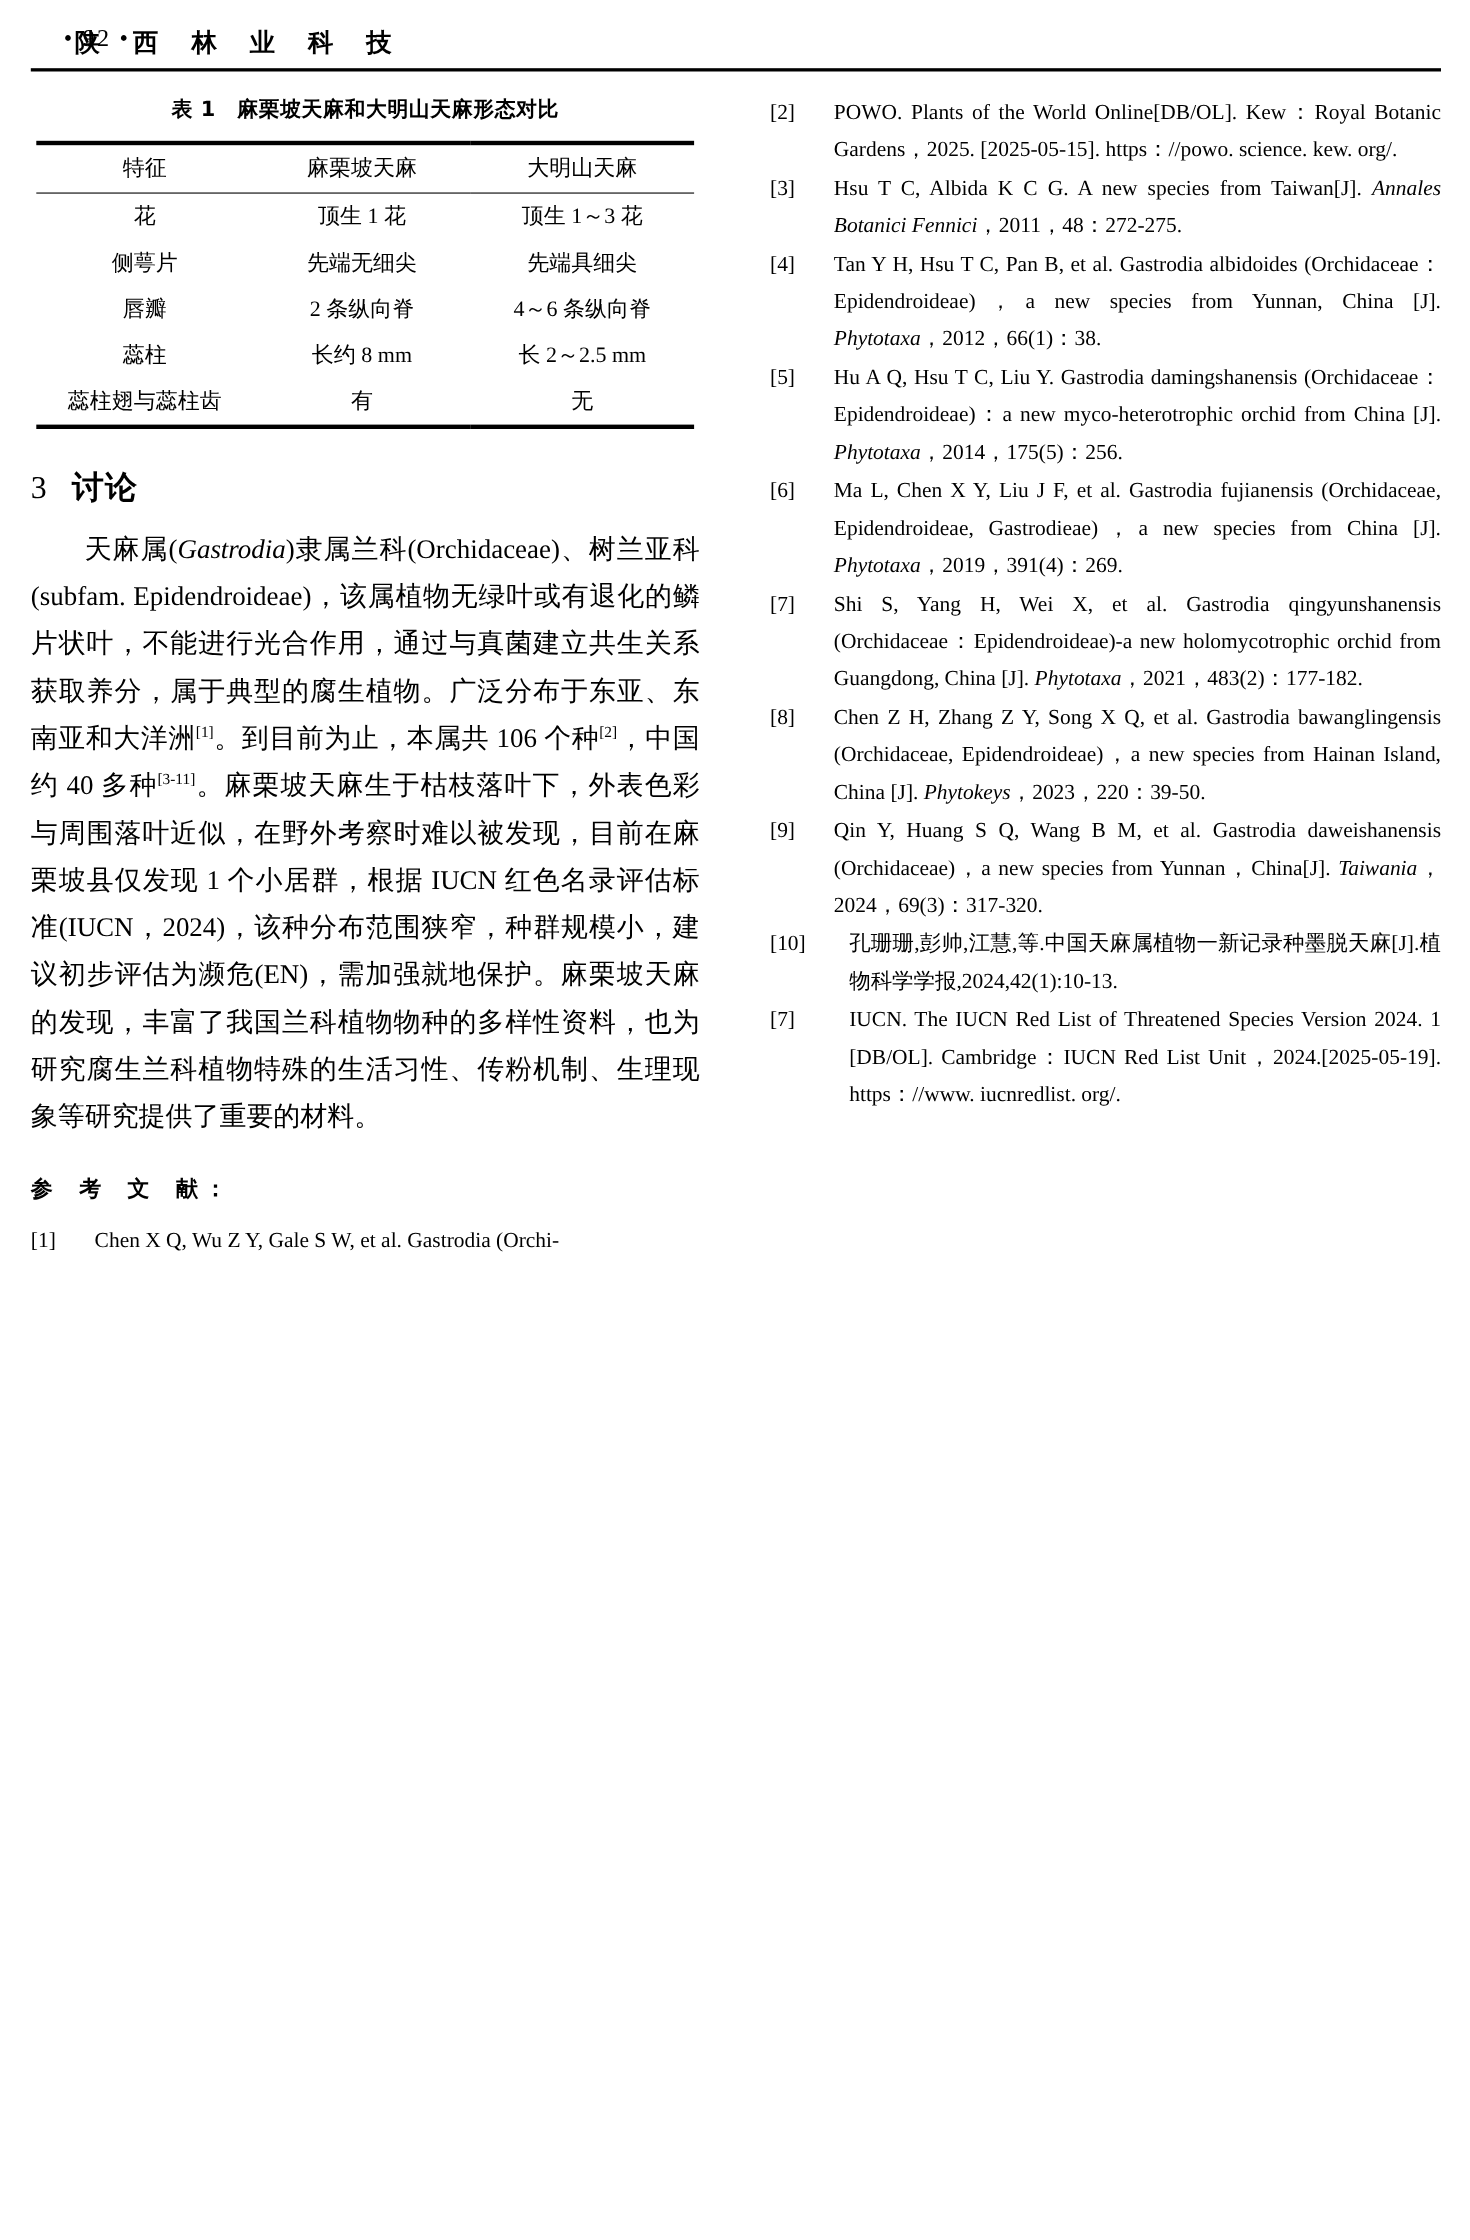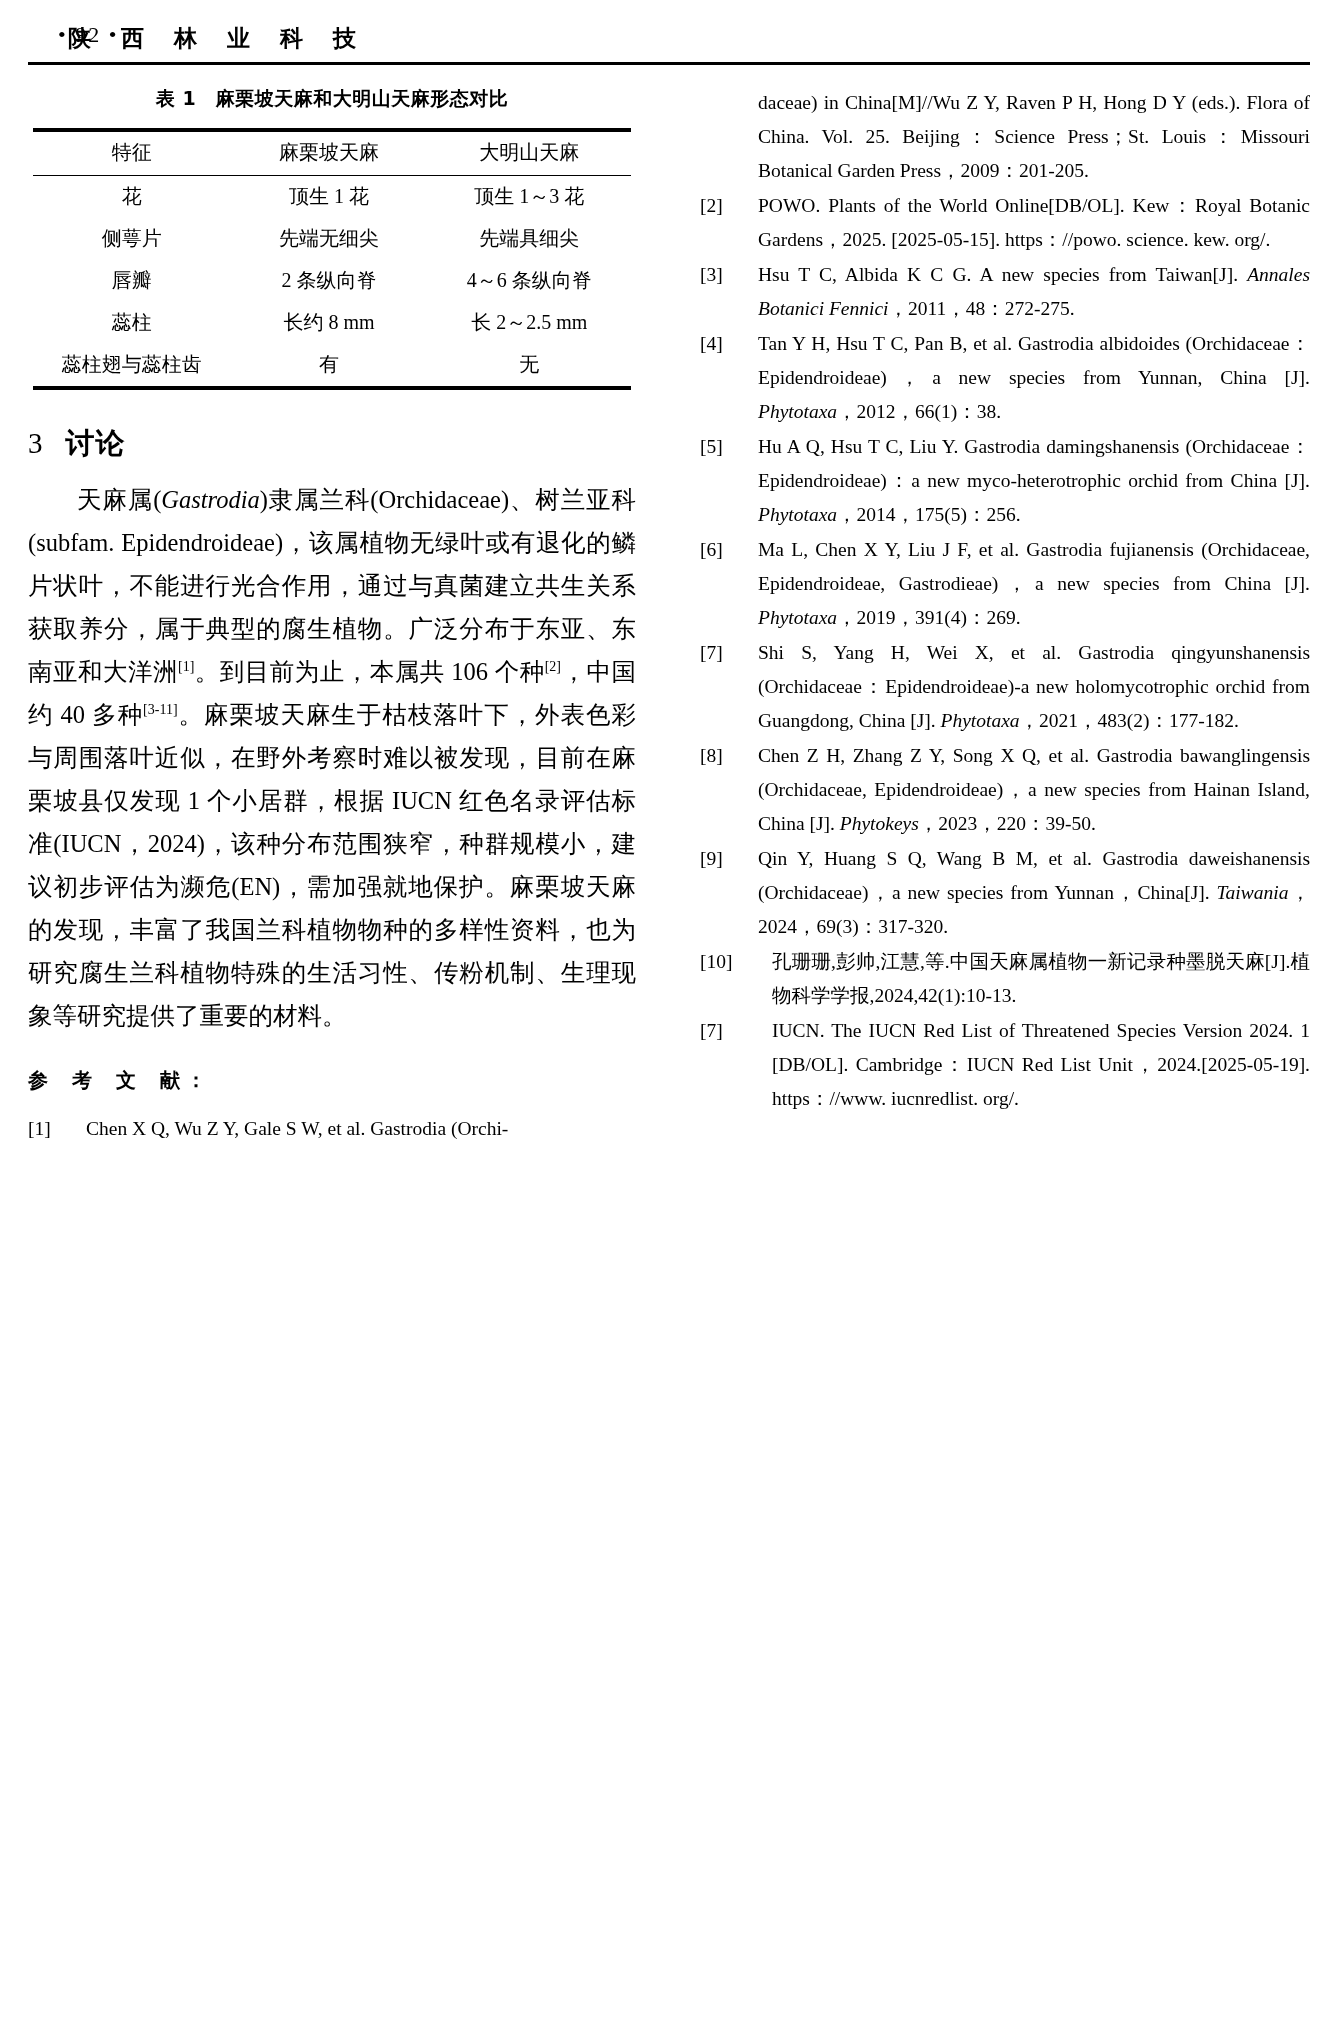--- a/index.html
+++ b/index.html
@@ -242,24 +242,20 @@
       <div class="ref-item">
         <span class="ref-num">[1]</span>
         <span class="ref-text">Chen X Q, Wu Z Y, Gale S W, et al. Gastrodia (Orchi-</span>
       </div>
     </div>
   </div>
 
   <div class="col col-right">
     <div class="ref-list ref-list-right">
 
-      <div class="ref-item">
-        <span class="ref-num"></span>
-        <span class="ref-text">daceae) in China[M]//Wu Z Y, Raven P H, Hong D Y (eds.). Flora of China. Vol. 25. Beijing：Science Press；St. Louis：Missouri Botanical Garden Press，2009：201-205.</span>
-      </div>
 
       <div class="ref-item">
         <span class="ref-num">[2]</span>
         <span class="ref-text">POWO. Plants of the World Online[DB/OL]. Kew：Royal Botanic Gardens，2025. [2025-05-15]. https：//powo. science. kew. org/.</span>
       </div>
 
       <div class="ref-item">
         <span class="ref-num">[3]</span>
         <span class="ref-text">Hsu T C, Albida K C G. A new species from Taiwan[J]. <i>Annales Botanici Fennici</i>，2011，48：272-275.</span>
       </div>

